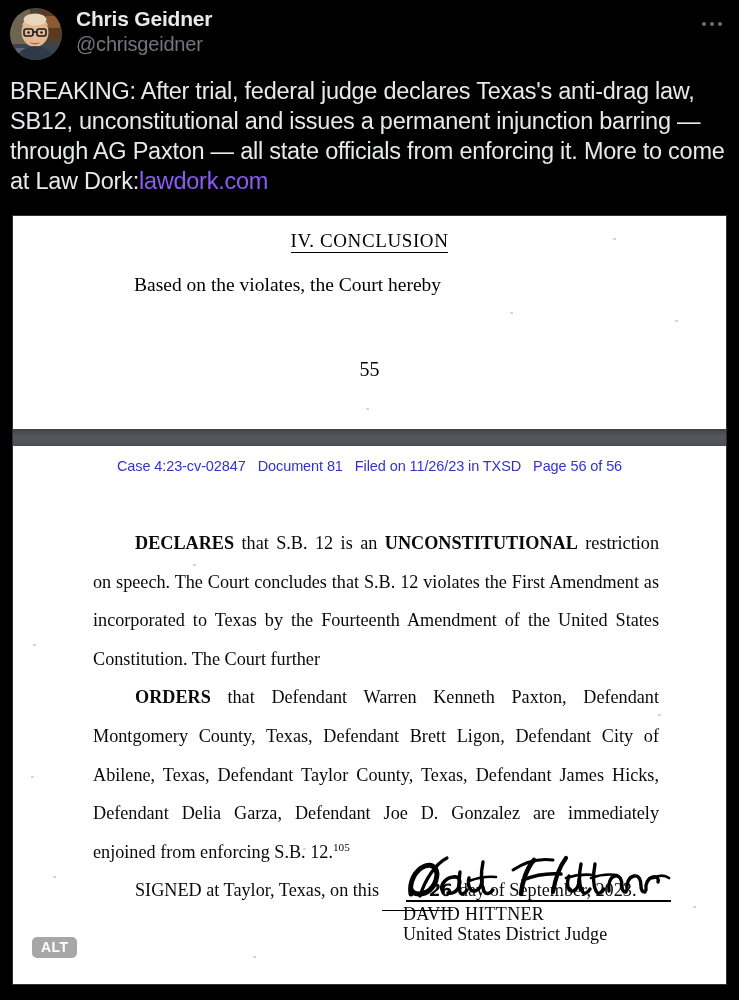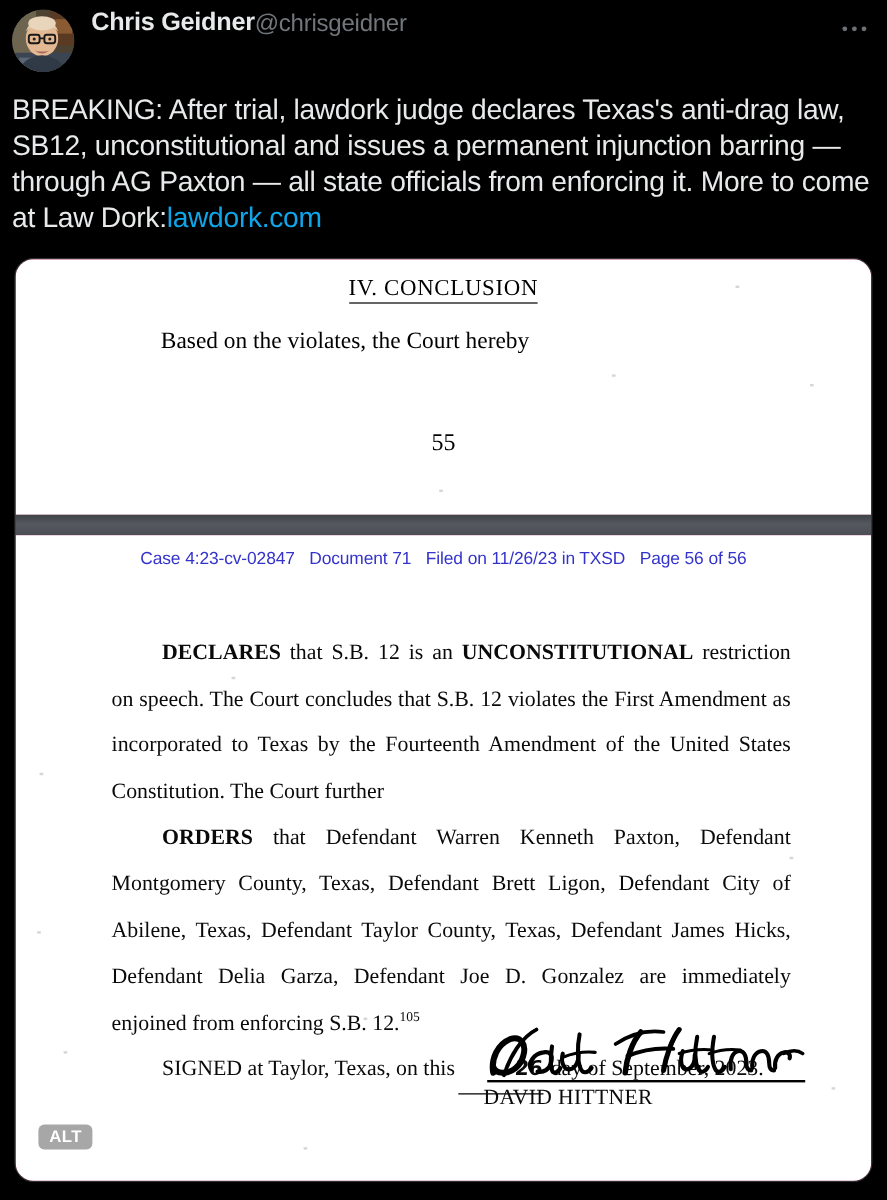--- a/index.html
+++ b/index.html
@@ -40,21 +40,21 @@
     flex: 0 0 52px;
     margin-top: 2px;
     background: #3a3b34;
     position: relative;
   }
   .avatar svg { display: block; }
 
   .names {
     margin-left: 14px;
     display: flex;
-    flex-direction: row;
+    flex-direction: column;
     justify-content: flex-start;
     line-height: 1.12;
     padding-top: 1px;
   }
   .display-name {
     color: #e7e9ea;
     font-size: 21px;
     font-weight: bold;
     letter-spacing: -0.2px;
   }
@@ -92,35 +92,35 @@
     left: 10px;
     top: 76px;
     width: 719px;
     color: #e7e9ea;
     font-size: 23.5px;
     line-height: 30px;
     letter-spacing: -0.25px;
     word-spacing: 0px;
   }
   .tweet-link {
-    color: #0ea5e9;
+    color: #8b5cf6;
     text-decoration: none;
     cursor: pointer;
   }
 
   
   .media-card {
     position: absolute;
     left: 12px;
     top: 215px;
     width: 715px;
     height: 770px;
-    border-radius: 16px;
+    border-radius: 0;
     overflow: hidden;
-    background: #be185d;
+    background: #8b5cf6;
     border: 1px solid #2f3336;
     box-sizing: border-box;
   }
 
   
   .doc-page-top {
     position: relative;
     width: 100%;
     height: 213px;
     background: #ffffff;
@@ -326,40 +326,40 @@
       <div class="handle">@chrisgeidner</div>
     </div>
   </div>
 
   <div class="more-btn">
     <i></i>
     <i></i>
     <i></i>
   </div>
 
-  <div class="tweet-text"><span>BREAKING: After trial, lawdork judge declares Texas's anti-drag law, SB12, unconstitutional and issues a permanent injunction barring — through AG Paxton — all state officials from enforcing it. More to come at Law Dork:</span><a class="tweet-link" href="#">lawdork.com</a></div>
+  <div class="tweet-text"><span>BREAKING: After trial, federal judge declares Texas's anti-drag law, SB12, unconstitutional and issues a permanent injunction barring — through AG Paxton — all state officials from enforcing it. More to come at Law Dork:</span><a class="tweet-link" href="#">lawdork.com</a></div>
 
   <div class="media-card">
 
     <div class="doc-page-top">
       <div class="conclusion-heading"><span>IV. CONCLUSION</span></div>
       <div class="foregoing-line">Based on the violates, the Court hereby</div>
       <div class="page-num-wrap">55</div>
       <div class="speck" style="left:600px; top:22px;"></div>
       <div class="speck" style="left:497px; top:96px;"></div>
       <div class="speck" style="left:662px; top:104px;"></div>
       <div class="speck" style="left:353px; top:192px;"></div>
     </div>
 
     <div class="page-divider"></div>
 
     <div class="doc-page-bottom">
 
       <div class="case-stamp">
-        <span>Case 4:23-cv-02847</span><span>Document 71</span><span>Filed on 11/26/23 in TXSD</span><span>Page 56 of 56</span>
+        <span>Case 4:23-cv-02847</span><span>Document 81</span><span>Filed on 11/26/23 in TXSD</span><span>Page 56 of 56</span>
       </div>
 
       <div class="doc-body">
 
         <p class="doc-para indent"><b>DECLARES</b><span> that S.B. 12 is an </span><b>UNCONSTITUTIONAL</b><span> restriction on speech. The Court concludes that S.B. 12 violates the First Amendment as incorporated to Texas by the Fourteenth Amendment of the United States Constitution. The Court further</span></p>
 
         <p class="doc-para indent"><b>ORDERS</b><span> that Defendant Warren Kenneth Paxton, Defendant Montgomery County, Texas, Defendant Brett Ligon, Defendant City of Abilene, Texas, Defendant Taylor County, Texas, Defendant James Hicks, Defendant Delia Garza, Defendant Joe D. Gonzalez are immediately enjoined from enforcing S.B. 12.</span><sup>105</sup></p>
 
         <p class="signed-line"><span>SIGNED at Taylor, Texas, on this </span><span class="handwritten-date">26</span><span> day of September, 2023.</span></p>
       </div>
@@ -388,20 +388,21 @@
               <path d="M188 24 C196 21 206 20 214 21" stroke-width="2.6"></path>
               <path d="M206 37 C205 30 207 23 212 22 C217 21 219 26 219 32 C219 35 220 38 223 38" stroke-width="3.4"></path>
               <path d="M224 36 C223 29 226 23 231 22 C236 21 238 26 238 32 C238 35 239 38 242 38" stroke-width="3.4"></path>
               <path d="M243 36 C242 30 245 24 250 23 C254 22 256 25 255 28" stroke-width="3.4"></path>
               <path d="M250 24 C256 21 262 21 266 24" stroke-width="2.8"></path>
             </g>
           </svg>
         </div>
         <div class="sig-rule"></div>
         <div class="sig-name">DAVID HITTNER</div>
+        <div class="sig-title">United States District Judge</div>
       </div>
 
       <div class="speck" style="left:180px; top:118px;"></div>
       <div class="speck" style="left:20px; top:198px;"></div>
       <div class="speck" style="left:645px; top:268px;"></div>
       <div class="speck" style="left:18px; top:330px;"></div>
       <div class="speck" style="left:290px; top:402px;"></div>
       <div class="speck" style="left:680px; top:460px;"></div>
       <div class="speck" style="left:240px; top:510px;"></div>
       <div class="speck" style="left:40px; top:430px;"></div>

